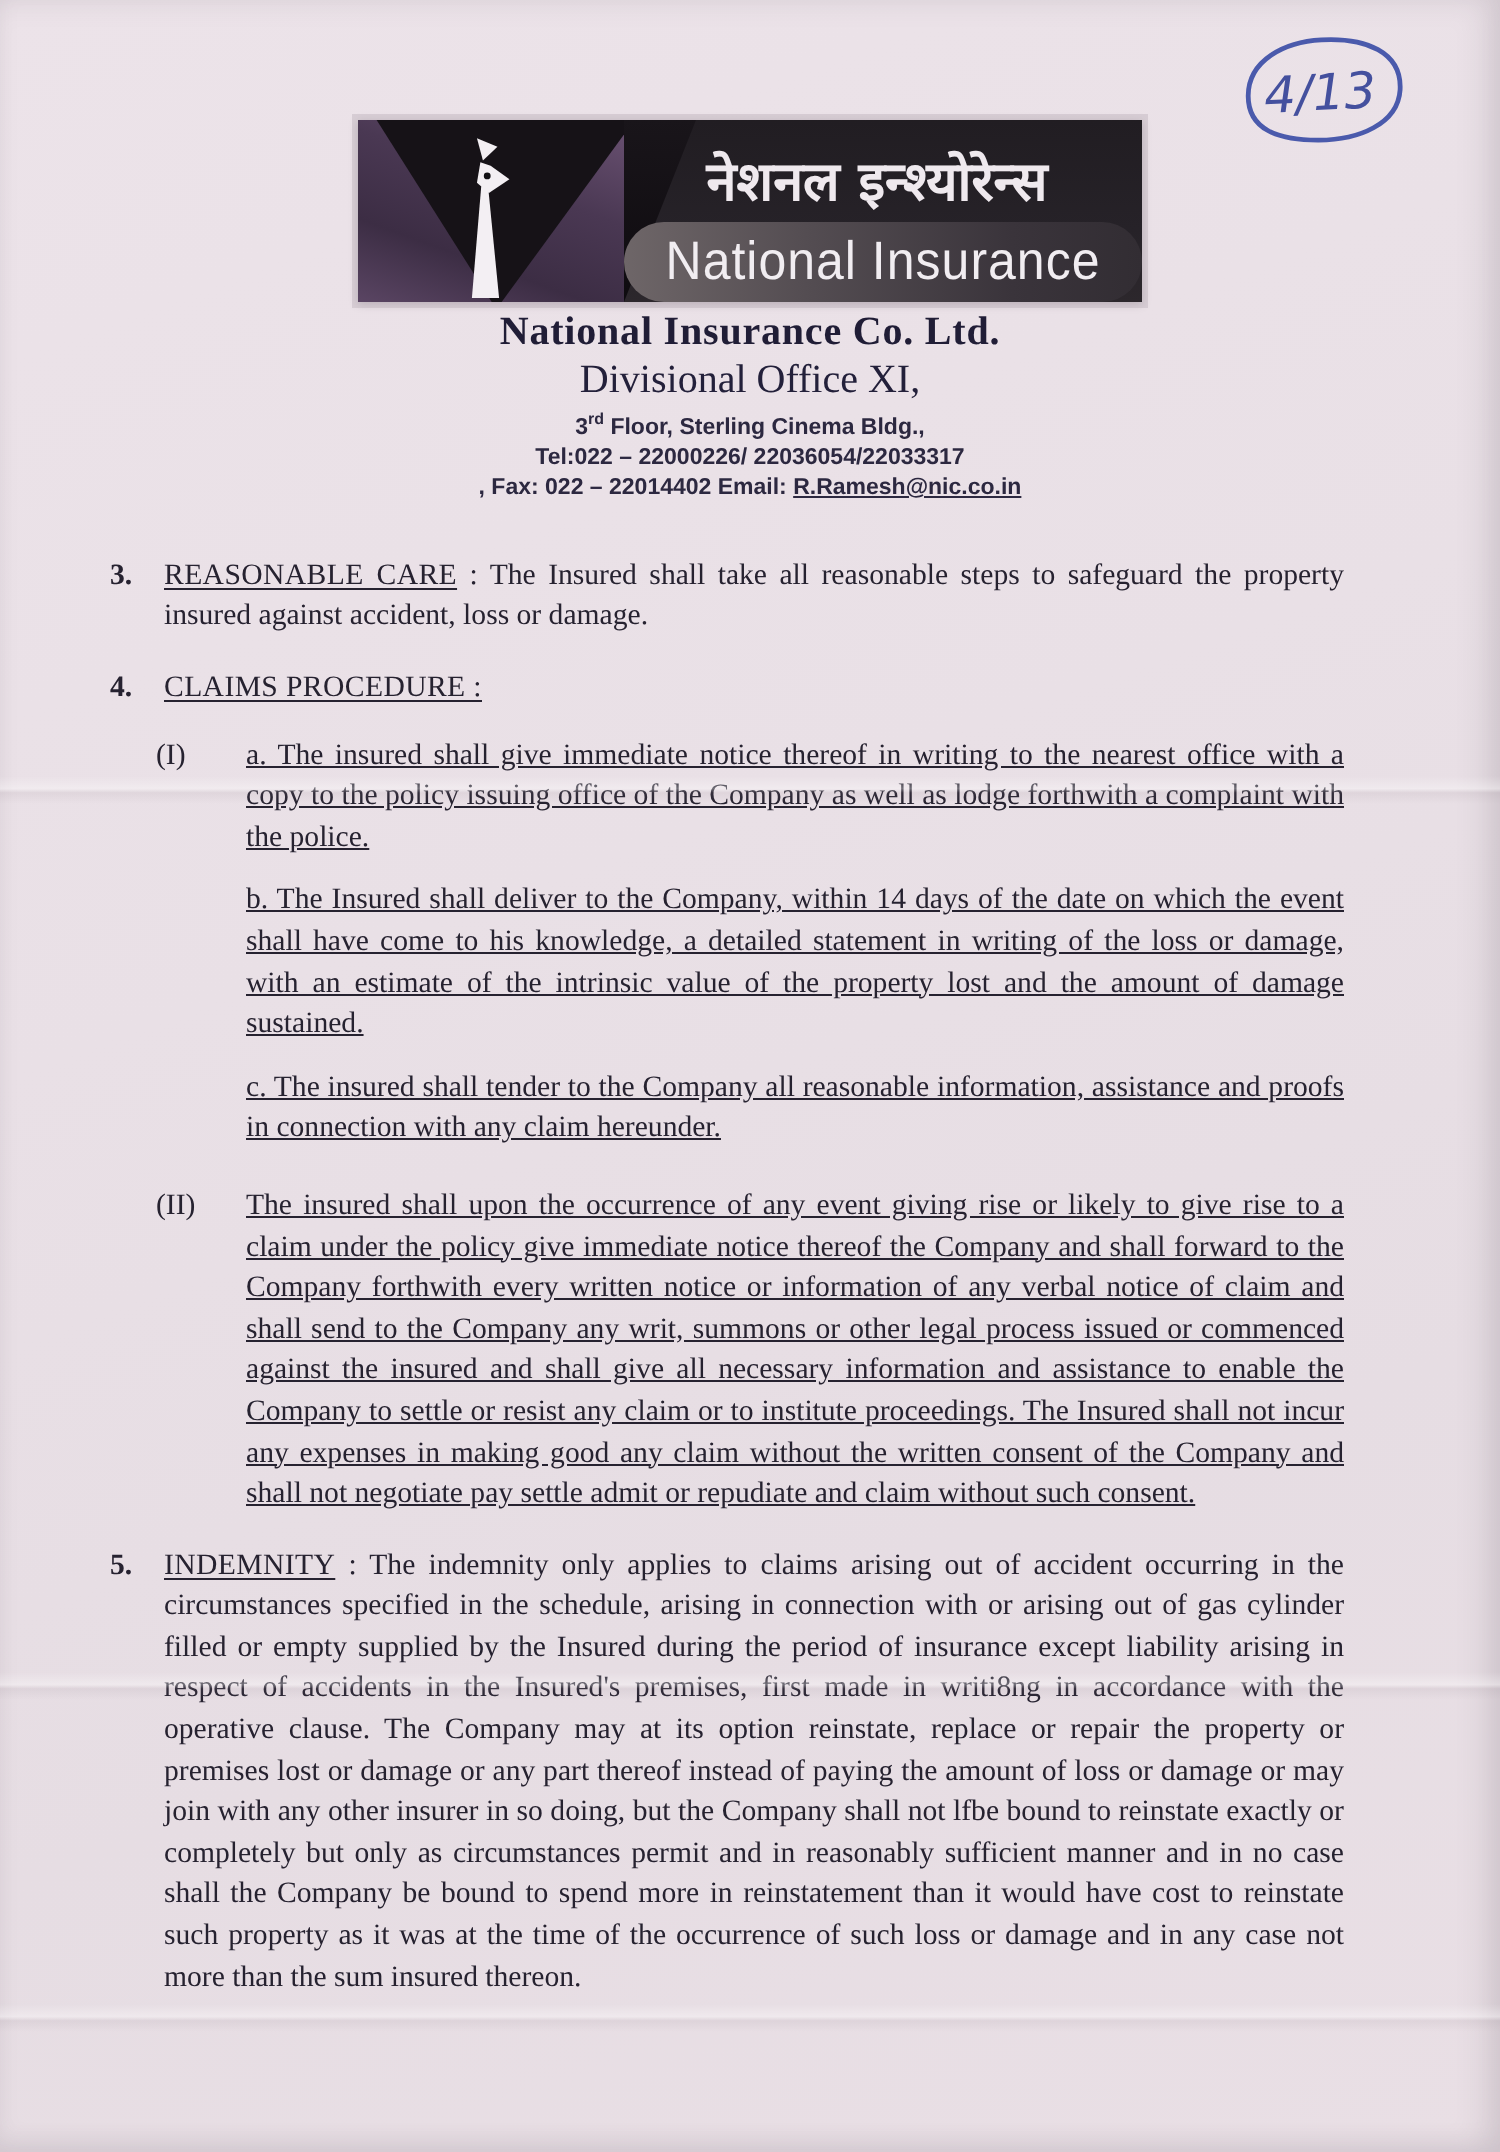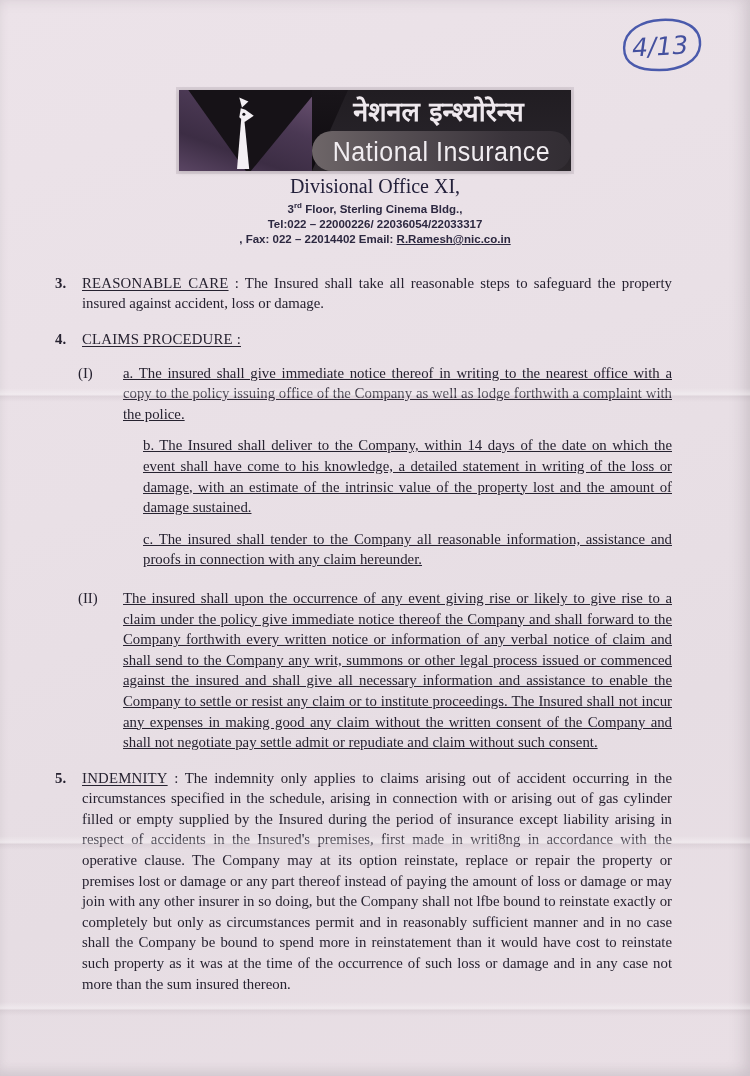--- a/index.html
+++ b/index.html
@@ -21,22 +21,22 @@
     background: linear-gradient(180deg, rgba(255,255,255,0) 0%, rgba(255,255,255,0.35) 45%, rgba(150,135,145,0.12) 60%, rgba(255,255,255,0) 100%);
   }
   
   .hand-annot {
     position: absolute; top: 14px; right: 42px; width: 96px; height: 62px;
     transform: rotate(-3deg);
   }
   .hand-annot svg { width: 100%; height: 100%; }
   
   .logo {
-    width: 392px; height: 81px;
-    margin: 90px auto 0 auto;
+    width: 392px; height: 91px;
+    margin: 60px auto 0 auto;
     display: flex;
     box-shadow: 0 0 0 3px rgba(190,180,188,0.45), 0 1px 4px rgba(90,80,90,0.35);
   }
   .logo-left {
     position: relative; width: 133px; height: 100%;
     background: linear-gradient(200deg, #6b5273 0%, #4a3853 38%, #3c2d44 70%, #5a4563 100%);
     overflow: hidden;
   }
   .logo-left .black-tri {
     position: absolute; inset: 0;
@@ -95,21 +95,21 @@
   }
   .section { display: flex; }
   .sec-num { width: 27px; flex: 0 0 27px; font-weight: bold; }
   .sec-content { flex: 1; text-align: justify; }
   .sec-title { font-weight: normal; text-decoration: underline; text-underline-offset: 2px; letter-spacing: 0.2px; }
   .mt-s3 { margin-top: 0; }
   .mt-s4 { margin-top: 15px; }
   .clause { display: flex; margin: 13px 0 0 23px; }
   .clause-label { width: 45px; flex: 0 0 45px; }
   .clause-text { flex: 1; text-align: justify; text-decoration: underline; }
-  .clause-text p + p { margin-top: 11px; margin-left: 20px; }
+  .clause-text p + p { margin-top: 11px; }
   .mt-cII { margin-top: 18px; }
   .mt-s5 { margin-top: 15px; }
 </style>
 </head>
 <body>
 
 <div class="page">
 
   <div class="crease" style="top: 388px;"></div>
   <div class="crease" style="top: 836px;"></div>
@@ -135,20 +135,21 @@
     <div class="logo-right">
       <div class="notch"></div>
       <div class="logo-hindi">नेशनल इन्श्योरेन्स</div>
       <div class="logo-band">
         <span class="logo-english">National Insurance</span>
       </div>
     </div>
   </div>
 
   <div class="letterhead">
+    <div class="lh-company">National Insurance Co. Ltd.</div>
     <div class="lh-office">Divisional Office XI,</div>
     <div class="lh-small"><span>3</span><sup>rd</sup><span> Floor, Sterling Cinema Bldg.,</span></div>
     <div class="lh-small">Tel:022 – 22000226/ 22036054/22033317</div>
     <div class="lh-small"><span>, Fax: 022 – 22014402 Email: </span><span class="lh-email">R.Ramesh@nic.co.in</span></div>
   </div>
 
   <div class="doc-body">
 
     <div class="section mt-s3">
       <div class="sec-num">3.</div>

